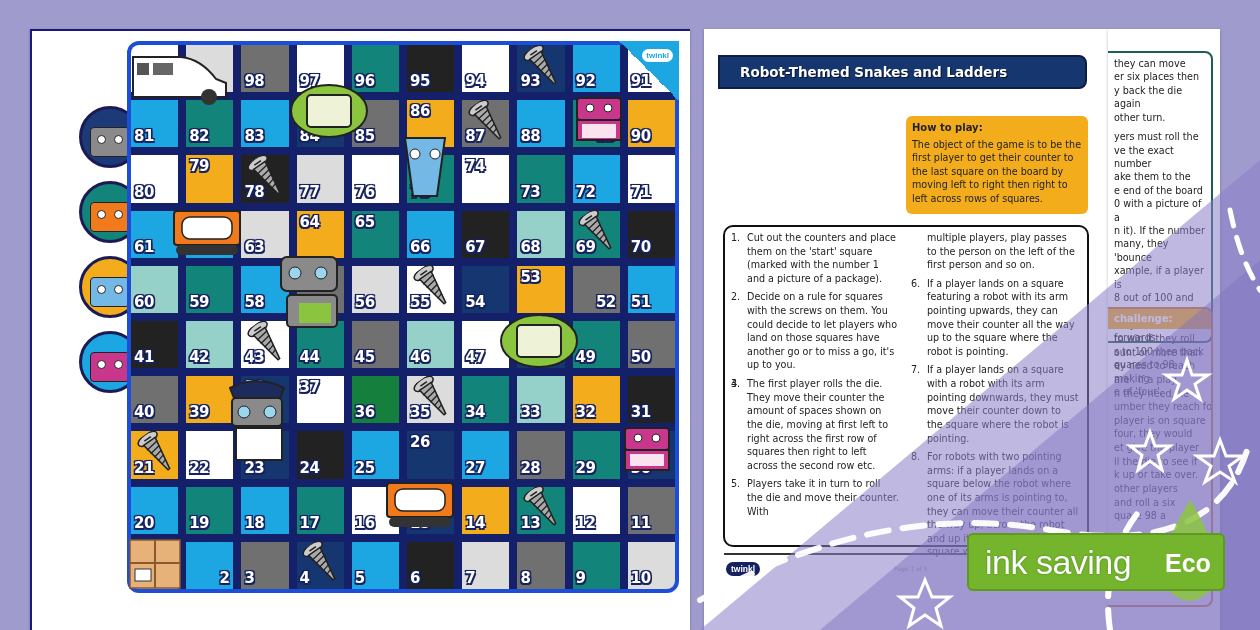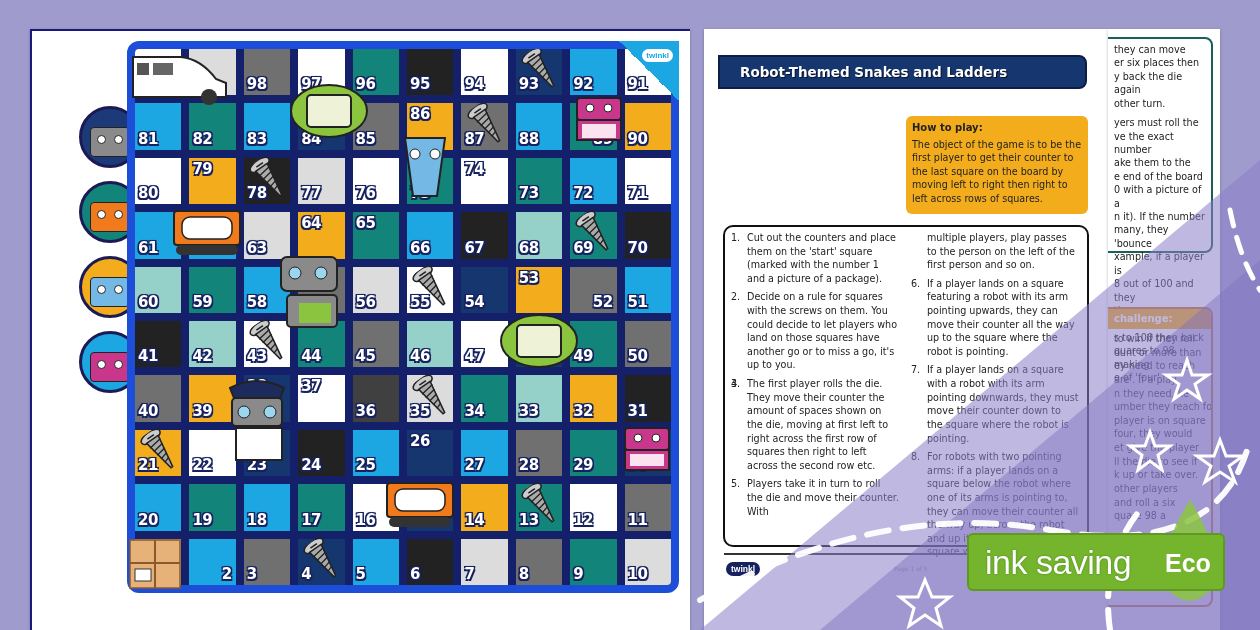--- a/index.html
+++ b/index.html
@@ -9,21 +9,21 @@
   .page { position: absolute; background: #fff; box-shadow: 0 1px 3px rgba(0,0,0,0.25); }
   #page-board { left: 30px; top: 29px; width: 660px; height: 601px; border-left: 2px solid #1a1a7a; border-top: 2px solid #1a1a7a; }
   #page-rules { left: 704px; top: 29px; width: 404px; height: 601px; }
   #page-rules2 { left: 1108px; top: 29px; width: 112px; height: 601px; overflow: hidden; }
 
   
   .counter { position: absolute; left: 47px; width: 62px; height: 62px; border-radius: 50%; border: 3px solid #1b1a55; overflow: hidden; }
   .counter .face { position: absolute; left: 50%; transform: translateX(-50%); }
 
   
-  .board { position: absolute; left: 95px; top: 10px; width: 552px; height: 552px; background: #15206a; border: 8px solid #1d4ed8; border-radius: 12px; overflow: hidden; display: grid; grid-template-columns: repeat(10, 1fr); grid-template-rows: repeat(10, 1fr); gap: 8px; }
+  .board { position: absolute; left: 95px; top: 10px; width: 552px; height: 552px; background: #15206a; border: 4px solid #1d4ed8; border-radius: 12px; overflow: hidden; display: grid; grid-template-columns: repeat(10, 1fr); grid-template-rows: repeat(10, 1fr); gap: 8px; }
   .cell { position: relative; font-family: "DejaVu Sans", sans-serif; font-weight: bold; }
   .cell .num { position: absolute; left: 3px; bottom: 2px; font-size: 15px; color: #fff; text-shadow: -1.5px -1.5px 0 #16215f, 1.5px -1.5px 0 #16215f, -1.5px 1.5px 0 #16215f, 1.5px 1.5px 0 #16215f, 0 0 2px #16215f; letter-spacing: -0.5px; }
   .cell.num-top .num { top: 2px; bottom: auto; }
   .cell.num-right .num { left: auto; right: 4px; }
   .screw { position: absolute; width: 24px; height: 44px; left: 50%; top: 50%; transform: translate(-40%, -55%) rotate(-35deg); }
   .twinkl-corner { position: absolute; right: 0; top: 0; width: 60px; height: 60px; background: linear-gradient(225deg, #1ca6e2 50%, transparent 50%); }
   .twinkl-badge { position: absolute; right: 6px; top: 8px; background: #fff; color: #1ca6e2; font-size: 8px; font-weight: bold; border-radius: 8px; padding: 2px 4px; font-family: "Liberation Sans", sans-serif; }
 
   
   .title-bar { position: absolute; left: 14px; top: 26px; width: 369px; height: 34px; background: #15366e; border-radius: 0 8px 8px 0; border: 2px solid #0d1d45; }
@@ -38,21 +38,21 @@
   .rules-col { position: absolute; top: 4px; width: 168px; }
   .rules-col.c1 { left: 6px; }
   .rules-col.c2 { left: 186px; }
   .rules-col ol { list-style: none; }
   .rules-col li { position: relative; padding-left: 16px; margin-bottom: 5px; }
   .rules-col li .n { position: absolute; left: 0; top: 0; }
   .footer-line { position: absolute; left: 20px; top: 524px; width: 365px; height: 2px; background: #333; }
   .twinkl-logo { position: absolute; left: 22px; top: 533px; background: #16215f; color: #fff; border-radius: 10px; font-size: 8.5px; font-weight: bold; padding: 2px 5px; font-family: "Liberation Sans", sans-serif; }
   .page-num { position: absolute; left: 190px; top: 536px; font-size: 6px; color: #999; }
 
-  .rules2-box { position: absolute; left: -30px; top: 8px; width: 135px; height: 216px; border: 2px solid #1b5e5a; border-radius: 8px; padding: 4px 4px 4px 34px; font-size: 9.6px; line-height: 1.4; color: #222; }
+  .rules2-box { position: absolute; left: -30px; top: 22px; width: 135px; height: 292px; border: 2px solid #1b5e5a; border-radius: 8px; padding: 4px 4px 4px 34px; font-size: 9.6px; line-height: 1.4; color: #222; }
   .challenge-box { position: absolute; left: -30px; top: 278px; width: 135px; height: 300px; border: 2px solid #c8742c; border-radius: 8px; overflow: hidden; font-size: 9.6px; line-height: 1.42; color: #222; }
   .challenge-box .hd { background: #f3ad1c; color: #fff; font-weight: bold; padding: 3px 4px 3px 34px; font-size: 10px; }
   .challenge-box .bd { padding: 3px 4px 3px 34px; white-space: nowrap; }
 
   
   .eco-veil { position: absolute; left: 0; top: 0; width: 1260px; height: 630px; pointer-events: none; }
   .eco-banner { position: absolute; left: 967px; top: 533px; width: 258px; height: 58px; background: #75b52e; border: 2px solid #5d9a1e; border-radius: 6px; }
   .eco-text { position: absolute; left: 16px; top: 8px; color: #fff; font-family: "Liberation Sans", sans-serif; font-size: 34px; letter-spacing: -0.5px; text-shadow: 0 0 2px #3f7d10; }
   .eco-label { position: absolute; left: 196px; top: 14px; color: #fff; font-family: "Liberation Sans", sans-serif; font-weight: bold; font-size: 25px; }
 </style>
@@ -290,21 +290,21 @@
       </div>
       <div class="cell" style="background: rgb(243, 173, 28);">
         <span class="num">39</span>
       </div>
       <div class="cell num-top" style="background: rgb(21, 54, 110);">
         <span class="num">38</span>
       </div>
       <div class="cell num-top" style="background: rgb(255, 255, 255);">
         <span class="num">37</span>
       </div>
-      <div class="cell" style="background: #404040;">
+      <div class="cell" style="background: #15803d;">
         <span class="num">36</span>
       </div>
       <div class="cell" style="background: rgb(220, 220, 220);"><span><svg viewBox="0 0 24 44" class="screw">
             <ellipse cx="12" cy="5" rx="11" ry="5" fill="#ccc" stroke="#222" stroke-width="1.5"></ellipse>
             <path d="M5 8 L19 8 L13 42 L11 42 Z" fill="#aaa" stroke="#222" stroke-width="1.5"></path>
             <path d="M5 14 L19 12 M6 19 L18 17 M7 24 L17 22 M8 29 L16 27 M9 34 L15 32" stroke="#222" stroke-width="1.3"></path>
             <path d="M8 5 L16 5" stroke="#222" stroke-width="1.5"></path>
           </svg></span><span class="num">35</span></div>
       <div class="cell" style="background: rgb(18, 132, 122);">
         <span class="num">34</span>

